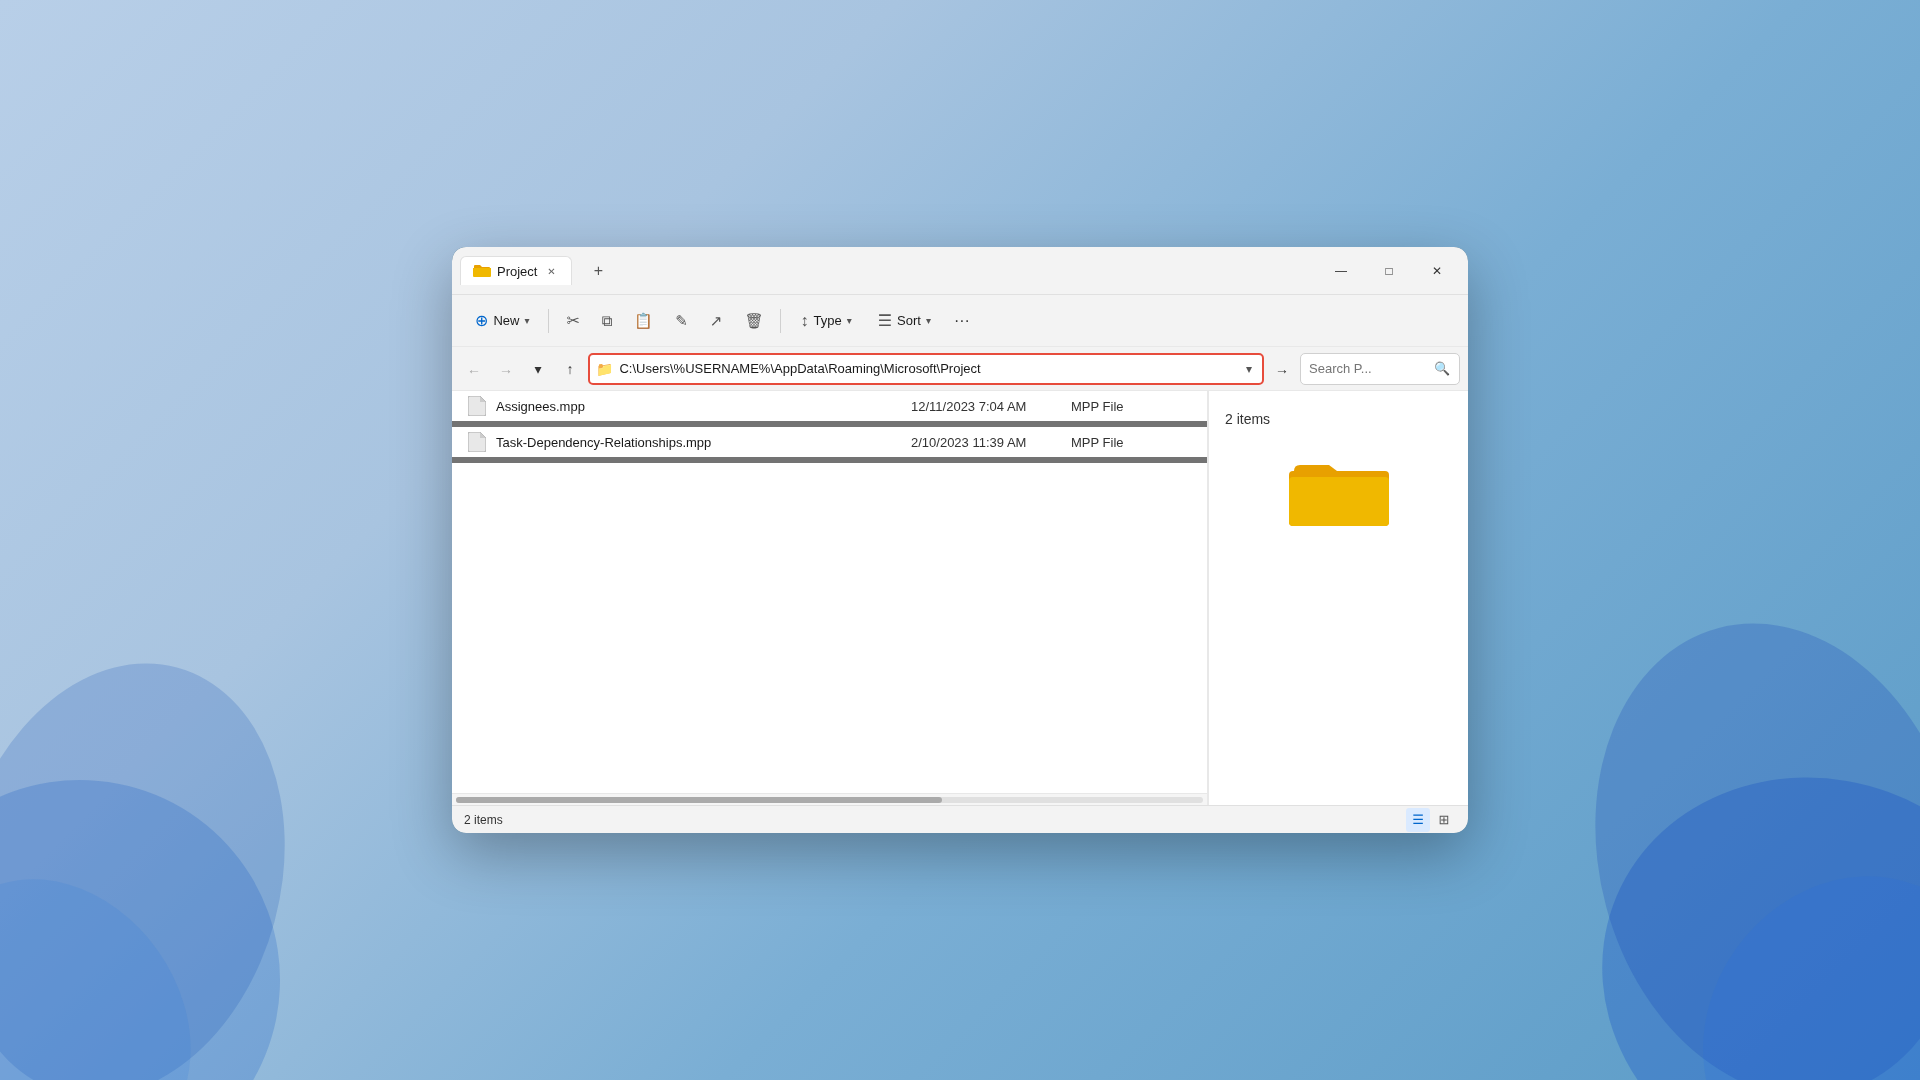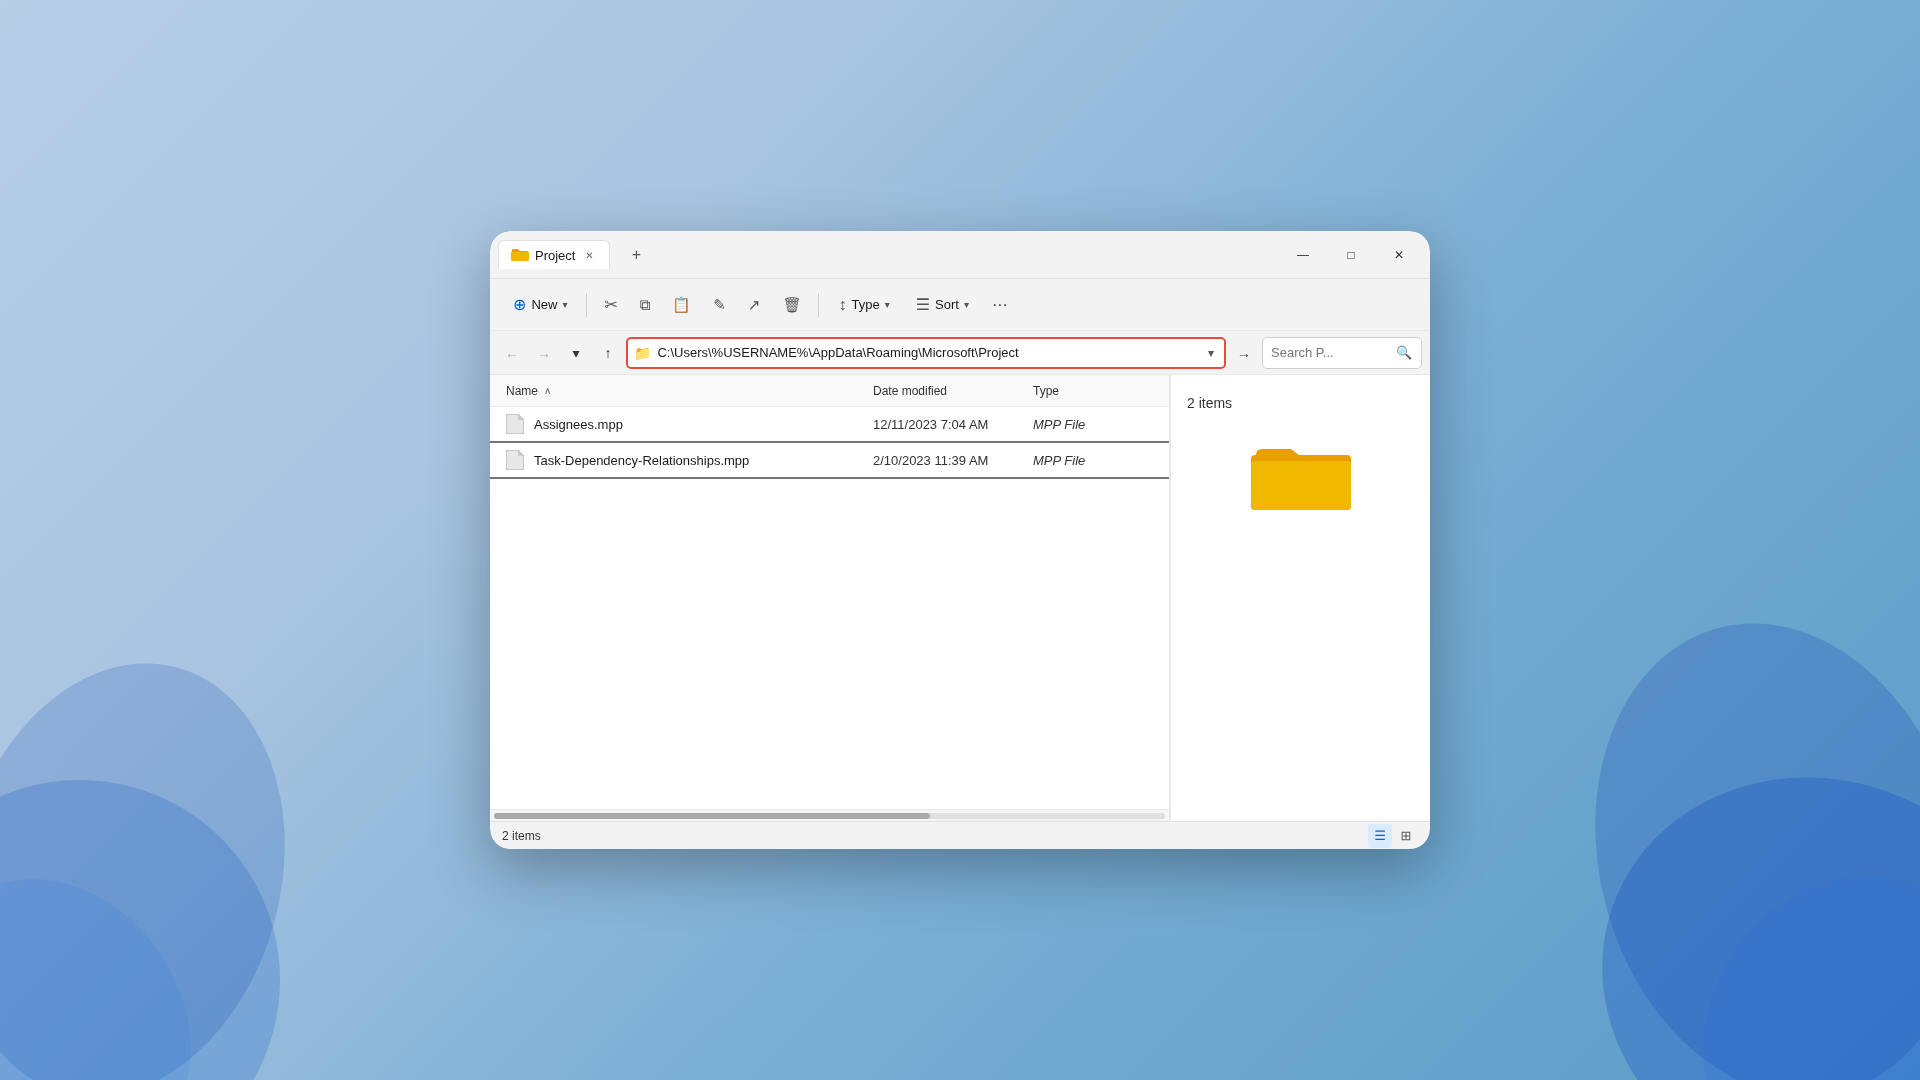--- a/index.html
+++ b/index.html
@@ -11,23 +11,23 @@
       display: flex;
       align-items: center;
       justify-content: center;
       font-family: 'Segoe UI', Arial, sans-serif;
       overflow: hidden;
       position: relative;
     }
 
     
     .window {
-      width: 940px;
+      width: 1016px;
       background: #0c4a6e;
-      border-radius: 20px;
+      border-radius: 14px;
       box-shadow: 0 20px 60px rgba(0,0,0,0.3);
       overflow: hidden;
       position: relative;
       z-index: 10;
     }
 
     
     .title-bar {
       background: #f3f3f3;
       height: 48px;
@@ -300,21 +300,21 @@
     .col-type {
       width: 120px;
       font-size: 12px;
       color: #333;
     }
 
     .file-item {
       display: flex;
       align-items: center;
       padding: 6px 16px;
-      border-bottom: 2px solid #737373;
+      border-bottom: 6px solid #737373;
       height: 36px;
       cursor: pointer;
     }
 
     .file-icon {
       width: 20px;
       height: 20px;
       margin-right: 8px;
       flex-shrink: 0;
       color: #666;
@@ -332,21 +332,20 @@
     .file-date {
       width: 160px;
       font-size: 13px;
       color: #333;
     }
 
     .file-type {
       width: 120px;
       font-size: 13px;
       color: #333;
-      font-style: italic;
     }
 
     
     .preview-panel {
       width: 260px;
       background: #fff;
       display: flex;
       flex-direction: column;
       align-items: center;
       padding: 20px 16px;
@@ -569,32 +568,20 @@
     <div class="search-box">
       <input type="text" placeholder="Search P..." style="">
       <span class="search-icon-btn">🔍</span>
     </div>
   </div>
 
   <div class="content-area">
 
     <div class="file-list">
 
-      <div class="file-list-header">
-        <div class="col-name">
-          <span class="col-name-text">Name</span>
-          <span class="sort-arrow">∧</span>
-        </div>
-        <div class="col-date">
-          <span>Date modified</span>
-        </div>
-        <div class="col-type">
-          <span>Type</span>
-        </div>
-      </div>
 
       <div class="file-item">
         <div class="file-icon">
           <svg width="18" height="20" viewBox="0 0 18 20" fill="none" xmlns="http://www.w3.org/2000/svg">
             <path d="M2 0h10l6 6v12a2 2 0 01-2 2H2a2 2 0 01-2-2V2a2 2 0 012-2z" fill="#e8e8e8" stroke="#aaa" stroke-width="1"></path>
             <path d="M12 0l6 6h-6V0z" fill="#ccc"></path>
           </svg>
         </div>
         <span class="file-name">Assignees.mpp</span>
         <span class="file-date">12/11/2023 7:04 AM</span>

